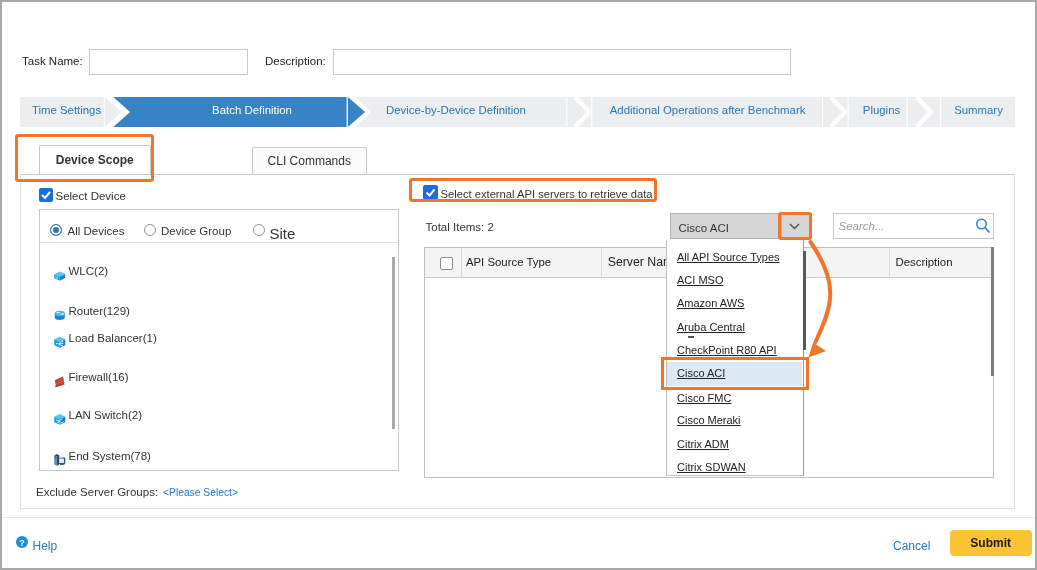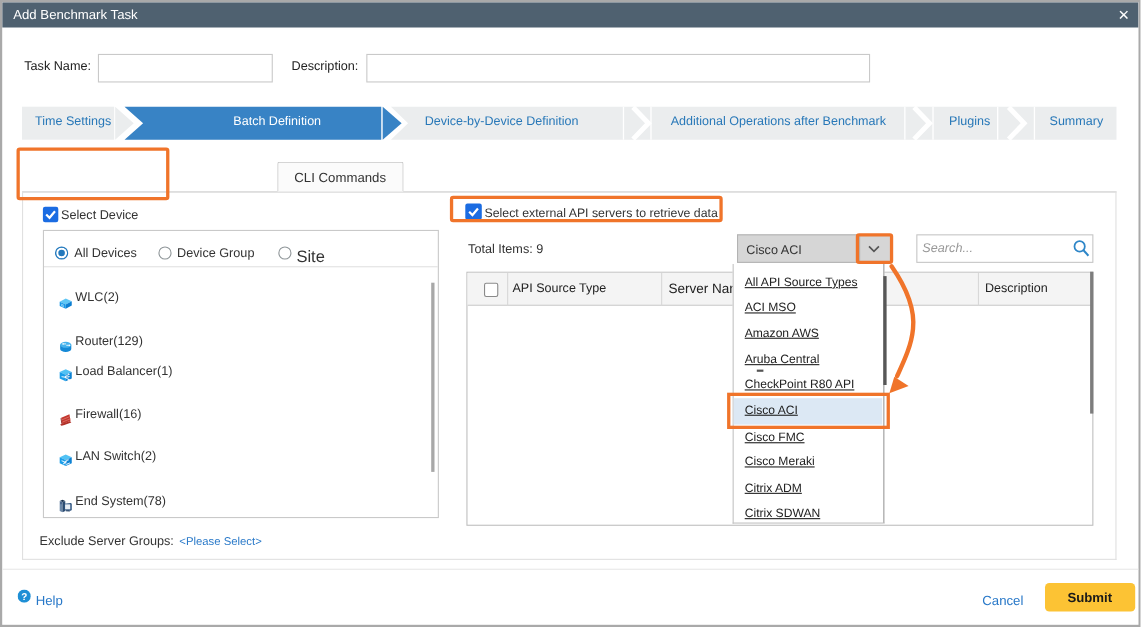--- a/index.html
+++ b/index.html
@@ -20,21 +20,20 @@
 .radio.sel { background:#2379bd; border:1px solid #2379bd; box-shadow:inset 0 0 0 2px #fff; }
 .rowtxt { position:absolute; font-size:12px; color:#333; }
 .link { position:absolute; font-size:11.5px; color:#2878c8; }
 .obox { position:absolute; border:3px solid #f0742a; border-radius:3px; }
 .hdrtxt { position:absolute; font-size:11.4px; color:#222; }
 .dditem { position:absolute; font-size:11px; color:#222; left:12px;text-decoration:underline; }
 </style>
 </head>
 <body>
 <div id="dlg">
-  <div id="titlebar">Add Benchmark Task<span id="closex">✕</span></div>
 
   <div class="lbl" style="left:20px; top:53px; font-size:11.5px;">Task Name:</div>
   <div class="inp" style="left:86.7px; top:47px; width:159.5px;"></div>
   <div class="lbl" style="left:263px; top:53px; font-size:11.5px;">Description:</div>
   <div class="inp" style="left:330.5px; top:47px; width:458.5px;"></div>
 
   <svg class="abs" style="left:-2px; top:-2px;" width="1037" height="570" id="wizsvg">
 
     <rect x="20" y="97" width="83.8" height="30" fill="#ebedee"></rect>
     <polygon points="104.7,97 121.6,112 104.7,127" fill="#ebedee"></polygon>
@@ -57,20 +56,21 @@
     <text x="66.5" y="114" font-size="11.4" fill="#2878b8" text-anchor="middle">Time Settings</text>
     <text x="252" y="114" font-size="11.4" fill="#ffffff" text-anchor="middle">Batch Definition</text>
     <text x="456" y="114" font-size="11.4" fill="#2878b8" text-anchor="middle">Device-by-Device Definition</text>
     <text x="707.6" y="114" font-size="11.4" fill="#2878b8" text-anchor="middle">Additional Operations after Benchmark</text>
     <text x="881.5" y="114" font-size="11.4" fill="#2878b8" text-anchor="middle">Plugins</text>
     <text x="978.5" y="114" font-size="11.4" fill="#2878b8" text-anchor="middle">Summary</text>
   </svg>
 
   <div class="tabline" style="left:18px; top:171.5px; width:995px;"></div>
   <div class="tab" style="left:249.5px; top:145.4px; width:115.5px; height:26.2px; line-height:26px;">CLI Commands</div>
+  <div class="tab" style="left:36.5px; top:142.7px; width:112.5px; height:29.8px; line-height:29px; background:#fff; font-weight:bold; z-index:2;">Device Scope</div>
 
   <div class="contentborder" style="left:18px; top:172px; width:995px; height:335px;"></div>
 
   <div class="cb" style="left:37px; top:186px; width:14px; height:14px;">
     <svg width="14" height="14">
         <polyline points="3,7 6,10 11,4" fill="none" stroke="#fff" stroke-width="2"></polyline>
       </svg>
   </div>
   <div class="rowtxt" style="left:53.5px; top:188px; font-size:11.5px;">Select Device</div>
 
@@ -141,21 +141,21 @@
   <div class="link" style="left:161px; top:485px; font-size:10.3px;">&lt;Please Select&gt;</div>
 
   <div class="cb" style="left:420.5px; top:183px; width:15px; height:15px;">
     <svg width="15" height="15">
         <polyline points="3.5,7.5 6.5,10.5 11.5,4.5" fill="none" stroke="#fff" stroke-width="2"></polyline>
       </svg>
   </div>
   <div class="rowtxt" style="left:438.5px; top:186px; font-size:11.2px;">Select external API servers to retrieve data</div>
   <div class="obox" style="left:407px; top:175.6px; width:248.4px; height:24.7px;"></div>
 
-  <div class="rowtxt" style="left:423.5px; top:218.5px; font-size:11.5px;">Total Items: 9</div>
+  <div class="rowtxt" style="left:423.5px; top:218.5px; font-size:11.5px;">Total Items: 2</div>
 
   <div style="position:absolute; left:668px; top:211px; width:141px; height:26px; background:#d6d6d6; border:1px solid #b3b3b3;"></div>
   <div class="rowtxt" style="left:676.5px; top:219.5px; font-size:11.5px;">Cisco ACI</div>
   <div style="position:absolute; left:779px; top:211px; width:1px; height:26px; background:#b3b3b3;"></div>
   <svg class="abs" style="left:786px; top:220px;" width="14" height="9">
       <polyline points="2,2 6.5,6.5 11,2" fill="none" stroke="#555" stroke-width="1.5"></polyline>
     </svg>
   <div class="obox" style="left:776px; top:209.8px; width:34px; height:28.5px; border-width:3px;"></div>
 
   <div style="position:absolute; left:831px; top:211px; width:161px; height:26px; background:#fff; border:1px solid #c6c6c6;"></div>

